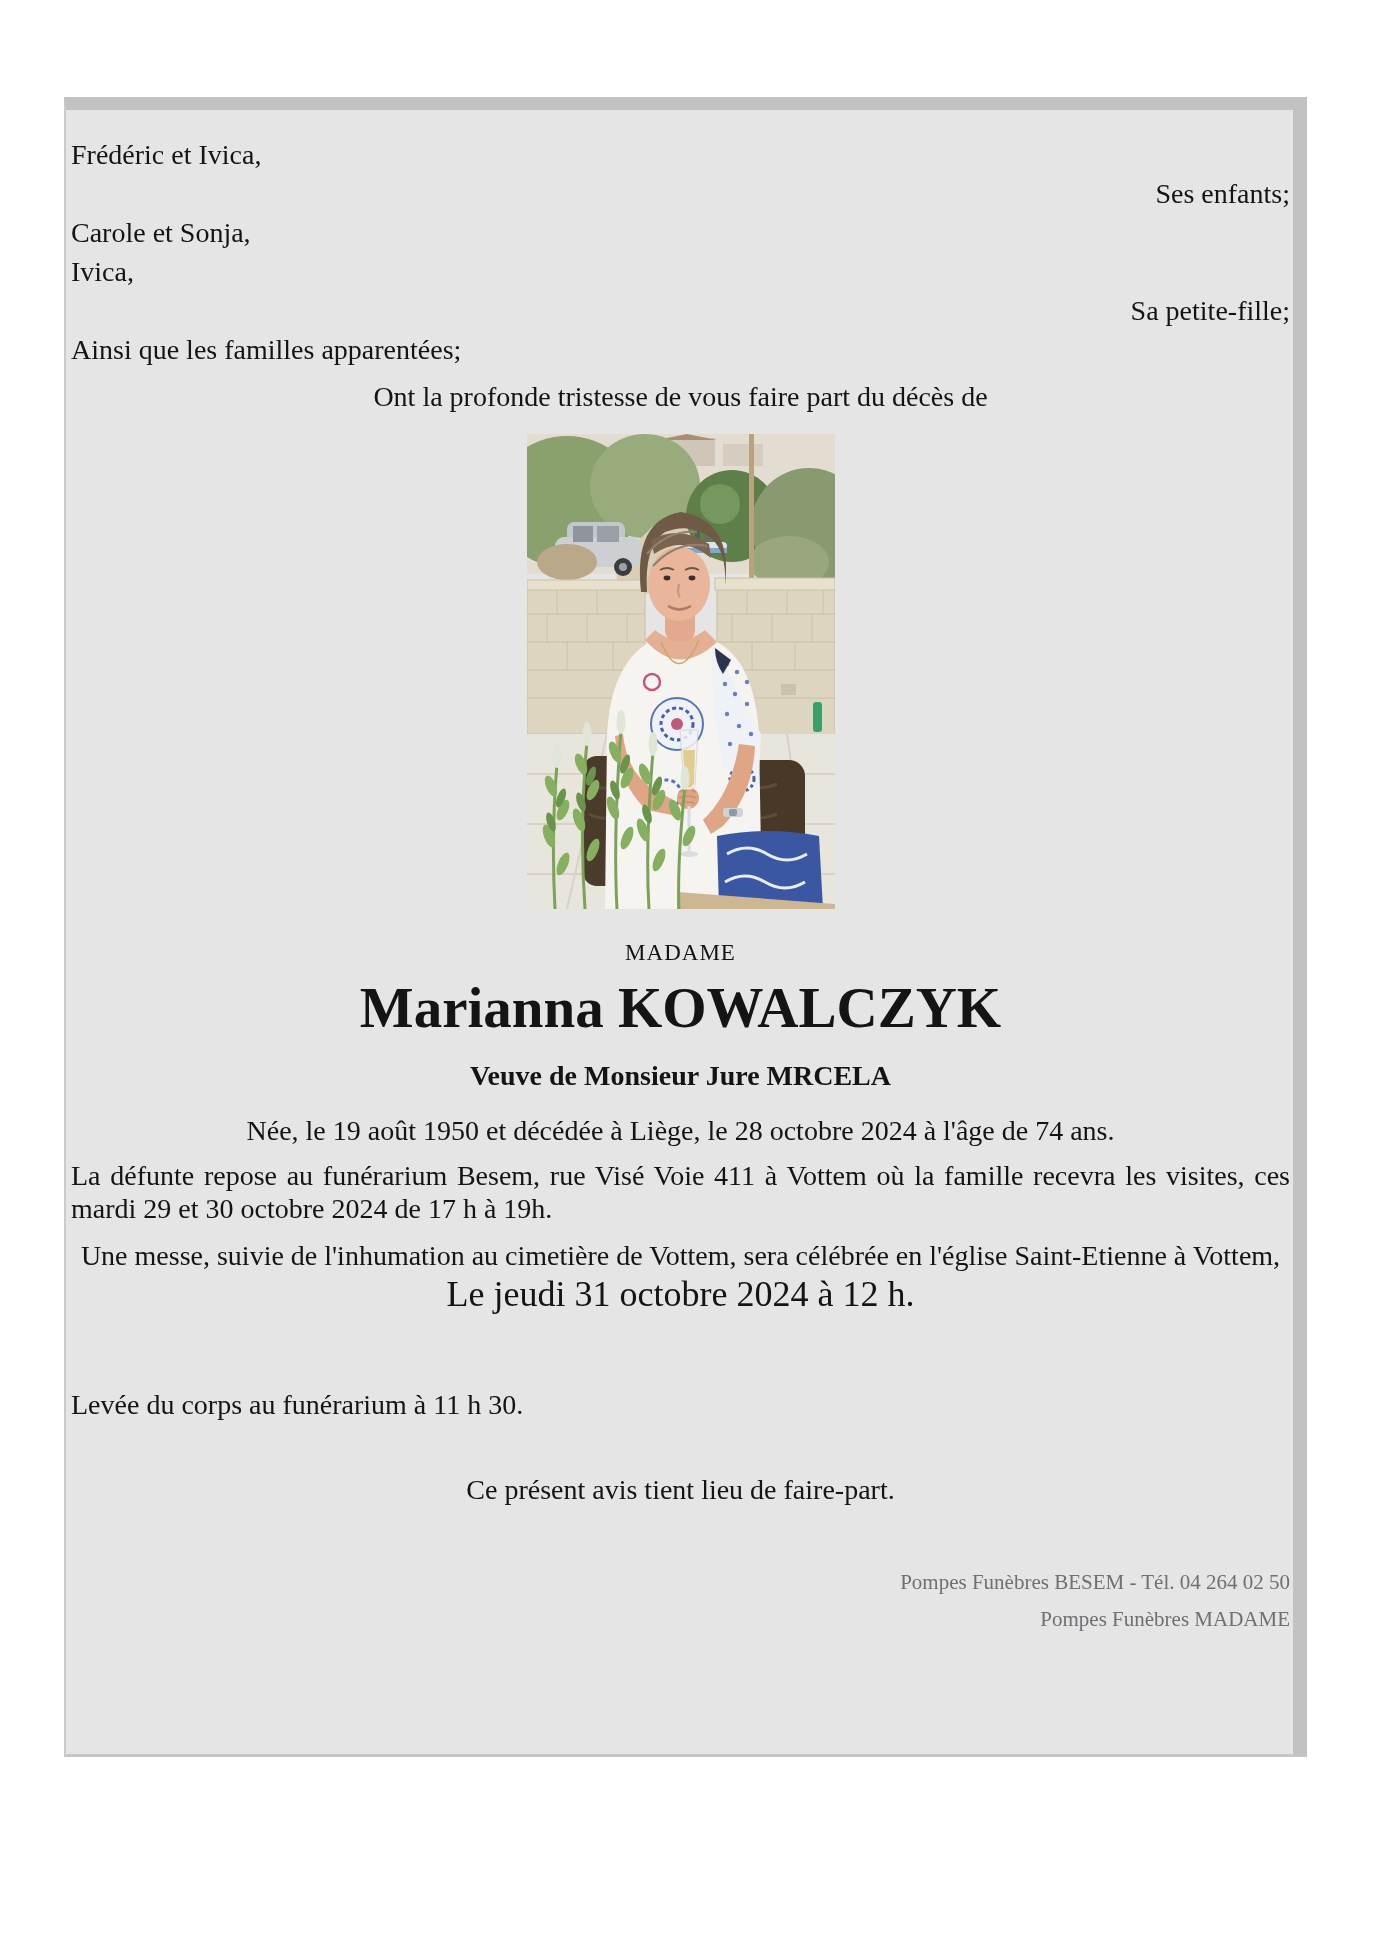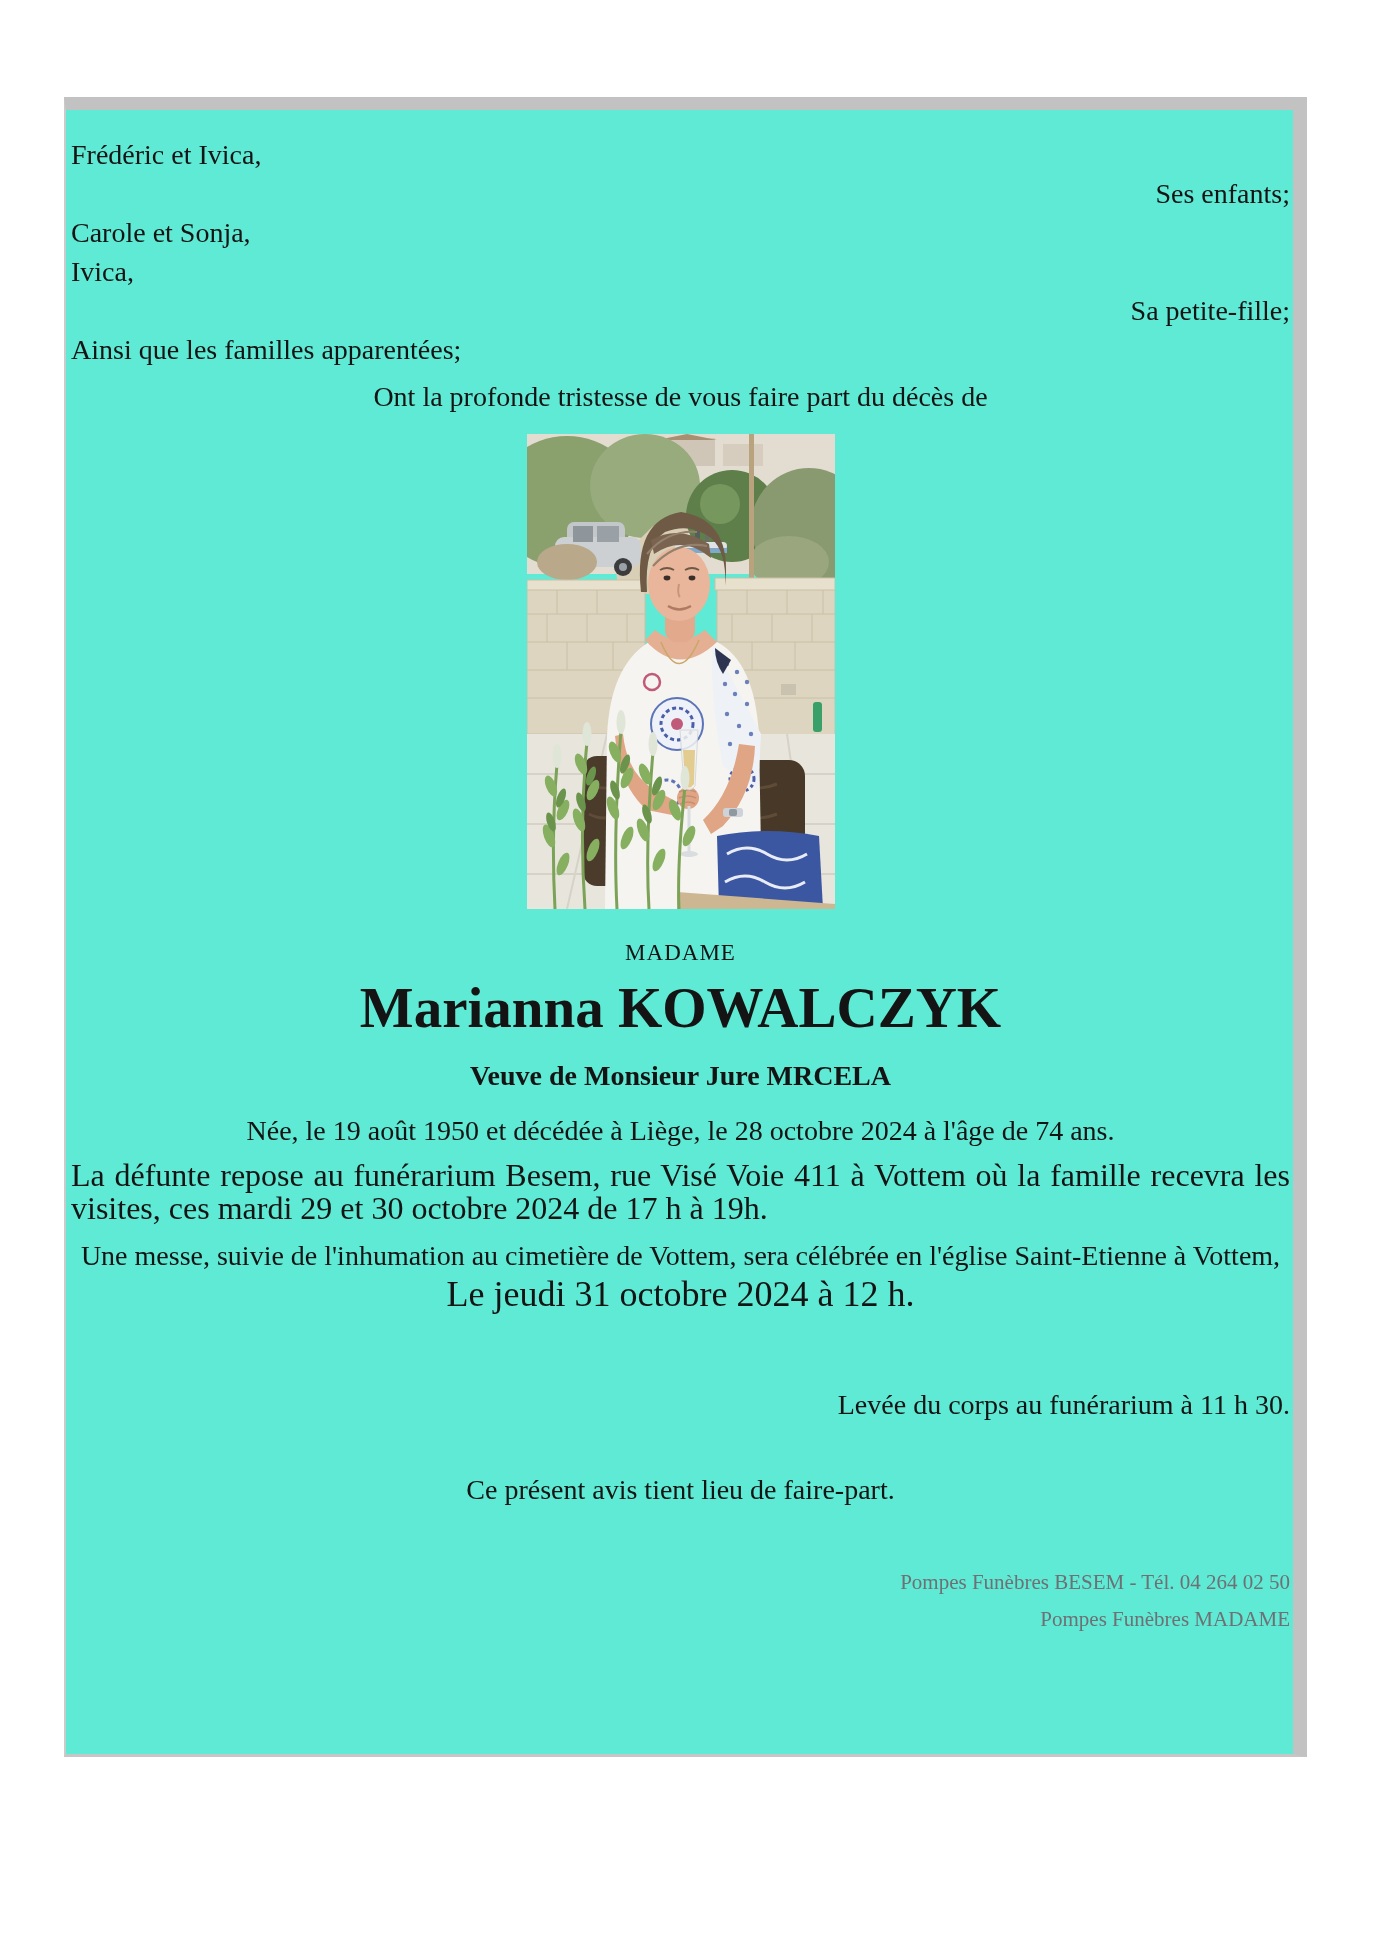--- a/index.html
+++ b/index.html
@@ -2,43 +2,43 @@
 <html lang="fr"><head>
 <meta charset="utf-8">
 <style>
   html,body{margin:0;padding:0;}
   body{
     width:1378px;height:1949px;background:#ffffff;position:relative;overflow:hidden;
     font-family:"Liberation Serif","DejaVu Serif",serif;color:#141414;
   }
   .card{
     position:absolute;left:64px;top:97px;width:1243px;height:1660px;
-    box-sizing:border-box;background:#5eead4;
+    box-sizing:border-box;background:#e5e5e5;
     border-top:13px solid #c2c2c2;
     border-right:14px solid #c2c2c2;
     border-left:2px solid #cbcbcb;
     border-bottom:3px solid #c6c6c6;
   }
   .card-content{padding:0 3px 0 5px;}
   p{margin:0;}
   .intro{margin-top:28px;}
   .intro p{font-size:28px;line-height:33px;margin-bottom:6px;}
   .al{text-align:left;}
   .ar{text-align:right;}
   .announce{font-size:28px;line-height:34px;text-align:center;margin-top:14px;}
   .photo-wrap{width:308px;margin:20px auto 0 auto;}
   .photo-wrap svg{display:block;}
   .madame{font-size:23px;letter-spacing:1px;text-align:center;margin-top:30px;line-height:28px;}
   .name{font-size:57px;font-weight:bold;text-align:center;margin-top:8px;line-height:66px;}
   .widow{font-size:28px;font-weight:bold;text-align:center;margin-top:18px;line-height:33px;}
   .born{font-size:28px;text-align:center;margin-top:22px;line-height:33px;}
-  .repose{font-size:32px;text-align:justify;text-justify:inter-word;margin-top:12px;line-height:33px;}
+  .repose{font-size:28px;text-align:justify;text-justify:inter-word;margin-top:12px;line-height:33px;}
   .mass{font-size:28px;text-align:center;margin-top:14px;line-height:33px;}
   .bigdate{font-size:36px;text-align:center;margin-top:0;line-height:44px;}
-  .levee{font-size:28px;text-align:right;margin-top:72px;line-height:33px;}
+  .levee{font-size:28px;text-align:left;margin-top:72px;line-height:33px;}
   .notice{font-size:28px;text-align:center;margin-top:52px;line-height:33px;}
   .footer{margin-top:64px;}
   .footer p{font-size:21px;line-height:24px;text-align:right;color:#6f6f74;margin-bottom:13px;}
 </style>
 </head>
 <body>
 
 <div class="card">
   <div class="card-content">
 

